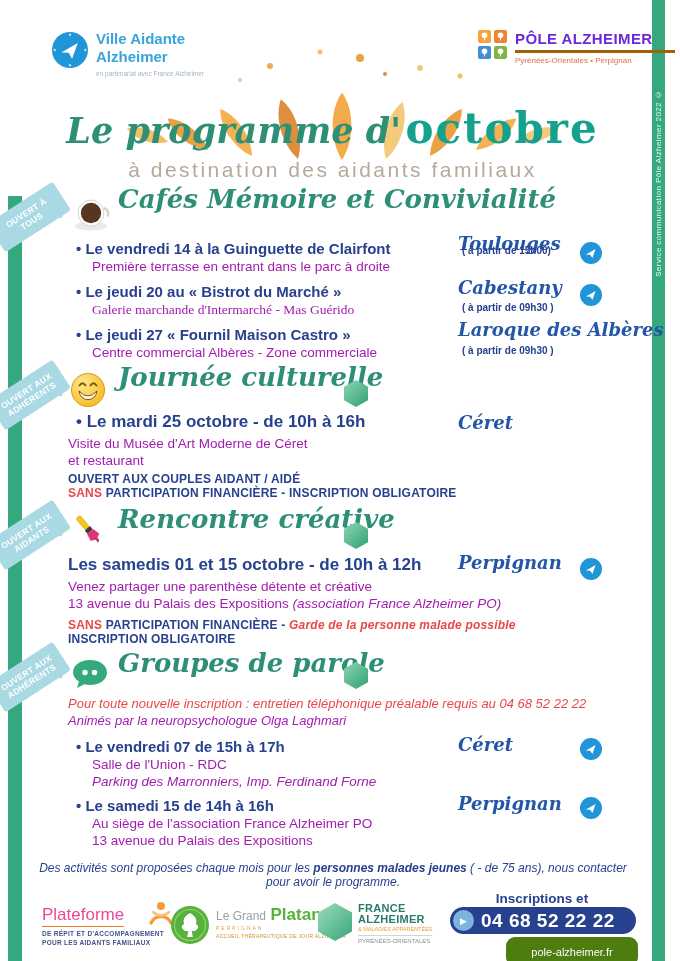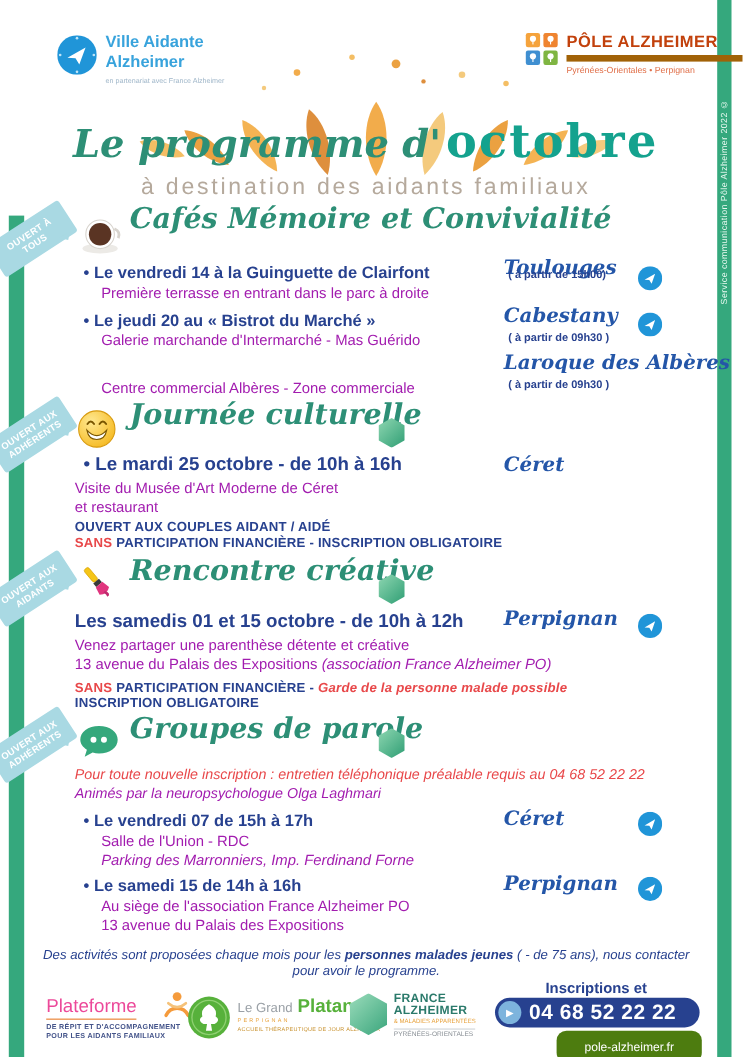--- a/index.html
+++ b/index.html
@@ -17,22 +17,22 @@
   .va-circle{position:absolute;left:0;top:4px;width:36px;height:36px;}
   .va-text{position:absolute;left:44px;top:2px;width:200px;}
   .va-name{font-size:15px;font-weight:bold;color:#38a3dc;line-height:18px;}
   .va-tag{font-size:6.5px;color:#9fb6c9;margin-top:4px;}
 
   .pa-logo{position:absolute;left:478px;top:28px;}
   .pa-squares{position:absolute;left:0;top:2px;width:30px;height:30px;}
   .pa-sq{position:absolute;width:13px;height:13px;border-radius:2px;}
   .pa-sq svg{display:block;margin:2px auto 0;}
   .pa-text{position:absolute;left:37px;top:2px;width:160px;}
-  .pa-name{font-size:15px;font-weight:bold;color:#c2410c;letter-spacing:.4px;
-           border-bottom:6px solid #a16207;padding-bottom:3px;}
+  .pa-name{font-size:15px;font-weight:bold;color:#6d28d9;letter-spacing:.4px;
+           border-bottom:3px solid #a16207;padding-bottom:3px;}
   .pa-sub{font-size:8px;color:#e0704a;margin-top:3px;}
 
   
   .leaves{position:absolute;left:120px;top:44px;}
   .title-row{position:absolute;left:0;top:104px;width:665px;text-align:center;}
   .script{font-family:"DejaVu Serif",serif;font-style:italic;font-weight:bold;}
   .title-script{font-size:35px;color:#2d8f76;}
   .title-month{font-family:"DejaVu Serif",serif;font-weight:bold;font-size:42px;color:#14a28e;letter-spacing:2px;}
   .subtitle{position:absolute;left:0;top:158px;width:665px;text-align:center;
             font-size:21px;color:#b5a99c;letter-spacing:2.5px;}
@@ -218,28 +218,29 @@
     <div class="ev-title bullet" style="left:76px;top:48px;">Le vendredi 14 à la Guinguette de Clairfont</div>
     <div class="ev-detail" style="left:92px;top:67px;">Première terrasse en entrant dans le parc à droite</div>
     <div class="city" style="left:458px;top:41px;">Toulouges</div>
     <div class="time" style="left:462px;top:53px;">( à partir de 15h00)</div>
     <svg class="nav-icon" style="left:580px;top:50px;" viewBox="0 0 24 24">
       <circle cx="12" cy="12" r="12" fill="#2095d8"></circle>
         <path d="M6.5,13.5 L17,7.5 L13.5,17.5 L11.2,13.8 Z" fill="#fff"></path>
     </svg>
 
     <div class="ev-title bullet" style="left:76px;top:91px;">Le jeudi 20 au « Bistrot du Marché »</div>
-    <div class="ev-detail" style="left:92px;top:110px;">Galerie marchande d'Intermarché - Mas Guérido</div>
+    <div class="ev-detail" style="left:92px;top:110px;font-family:Liberation Serif, serif;">Galerie marchande d'Intermarché - Mas Guérido</div>
     <div class="city" style="left:458px;top:85px;">Cabestany</div>
     <div class="time" style="left:462px;top:110px;">( à partir de 09h30 )</div>
     <svg class="nav-icon" style="left:580px;top:92px;" viewBox="0 0 24 24">
       <circle cx="12" cy="12" r="12" fill="#2095d8"></circle>
         <path d="M6.5,13.5 L17,7.5 L13.5,17.5 L11.2,13.8 Z" fill="#fff"></path>
     </svg>
 
+    <div class="ev-title bullet" style="left:76px;top:134px;">Le jeudi 27 « Fournil Maison Castro »</div>
     <div class="ev-detail" style="left:92px;top:153px;">Centre commercial Albères - Zone commerciale</div>
     <div class="city" style="left:458px;top:127px;">Laroque des Albères</div>
     <div class="time" style="left:462px;top:153px;">( à partir de 09h30 )</div>
   </section>
 
   <section style="top:368px;height:135px;">
     <svg class="sec-icon" style="left:70px;top:4px;" width="36" height="36" viewBox="0 0 36 36">
       <defs>
           <radialGradient id="smg" cx="35%" cy="30%" r="80%">
             <stop offset="0" stop-color="#ffe890"></stop>

